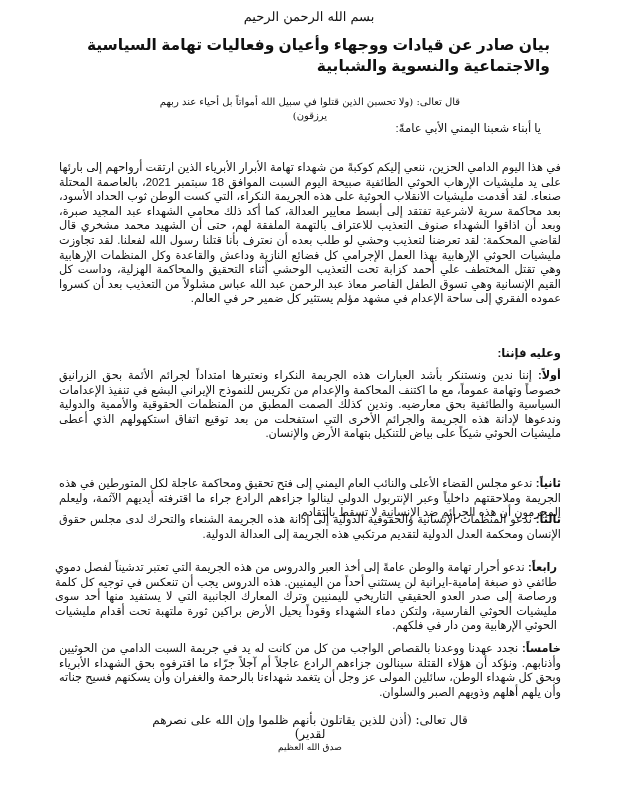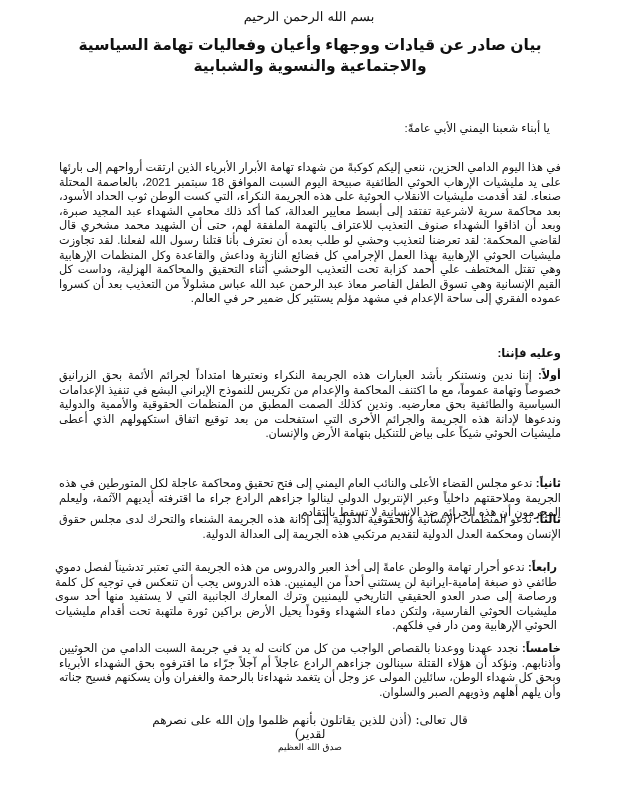--- a/index.html
+++ b/index.html
@@ -31,21 +31,20 @@
       text-align: center;
       font-family: "DejaVu Serif", "Liberation Serif", serif;
       font-size: 13px;
       line-height: 18px;
     }
     .title {
       position: absolute;
       top: 34px;
       left: 70px;
       width: 480px;
-      text-align: center;
       font-family: "Liberation Sans", "DejaVu Sans", sans-serif;
       font-weight: bold;
       font-size: 15.5px;
       line-height: 21px;
       margin: 0;
     }
     .quote-top {
       position: absolute;
       top: 95px;
       left: 150px;
@@ -57,21 +56,21 @@
     }
     .address {
       position: absolute;
       top: 121px;
       right: 0;
       width: 340px;
       text-align: right;
       font-family: "Liberation Sans", "DejaVu Sans", sans-serif;
       font-size: 11.5px;
       line-height: 14px;
-      padding-right: 4px;
+      padding-right: 13px;
     }
     .address div { padding-right: 64px; }
     .body-block {
       position: absolute;
       right: 57px;
       width: 502px;
       font-family: "Liberation Sans", "DejaVu Sans", sans-serif;
       font-size: 11.3px;
       line-height: 14.6px;
       text-align: justify;
@@ -128,20 +127,21 @@
   </style>
 </head>
 <body>
 
 <div class="page">
 
   <div class="basmala">بسم الله الرحمن الرحيم</div>
 
   <h1 class="title">بيان صادر عن قيادات ووجهاء وأعيان وفعاليات تهامة السياسية والاجتماعية والنسوية والشبابية</h1>
 
+  <div class="quote-top">قال تعالى: (ولا تحسبن الذين قتلوا في سبيل الله أمواتاً بل أحياء عند ربهم يرزقون)</div>
 
   <div class="address">
     <div>يا أبناء شعبنا اليمني الأبي عامةً:</div>
   </div>
 
   <p class="body-block para-1" style="margin:0;">في هذا اليوم الدامي الحزين، ننعي إليكم كوكبةً من شهداء تهامة الأبرار الأبرياء الذين ارتقت أرواحهم إلى بارئها على يد مليشيات الإرهاب الحوثي الطائفية صبيحة اليوم السبت الموافق 18 سبتمبر 2021، بالعاصمة المحتلة صنعاء. لقد أقدمت مليشيات الانقلاب الحوثية على هذه الجريمة النكراء، التي كست الوطن ثوب الحداد الأسود، بعد محاكمة سرية لاشرعية تفتقد إلى أبسط معايير العدالة، كما أكد ذلك محامي الشهداء عبد المجيد صبرة، وبعد أن اذاقوا الشهداء صنوف التعذيب للاعتراف بالتهمة الملفقة لهم، حتى أن الشهيد محمد مشخري قال لقاضي المحكمة: لقد تعرضنا لتعذيب وحشي لو طلب بعده أن نعترف بأنا قتلنا رسول الله لفعلنا. لقد تجاوزت مليشيات الحوثي الإرهابية بهذا العمل الإجرامي كل فضائع النازية وداعش والقاعدة وكل المنظمات الإرهابية وهي تقتل المختطف علي أحمد كزابة تحت التعذيب الوحشي أثناء التحقيق والمحاكمة الهزلية، وداست كل القيم الإنسانية وهي تسوق الطفل القاصر معاذ عبد الرحمن عبد الله عباس مشلولاً من التعذيب بعد أن كسروا عموده الفقري إلى ساحة الإعدام في مشهد مؤلم يستثير كل ضمير حر في العالم.</p>
 
   <div class="heading-2">وعليه فإننا:</div>
 
   <p class="body-block item-1" style="margin:0;">

